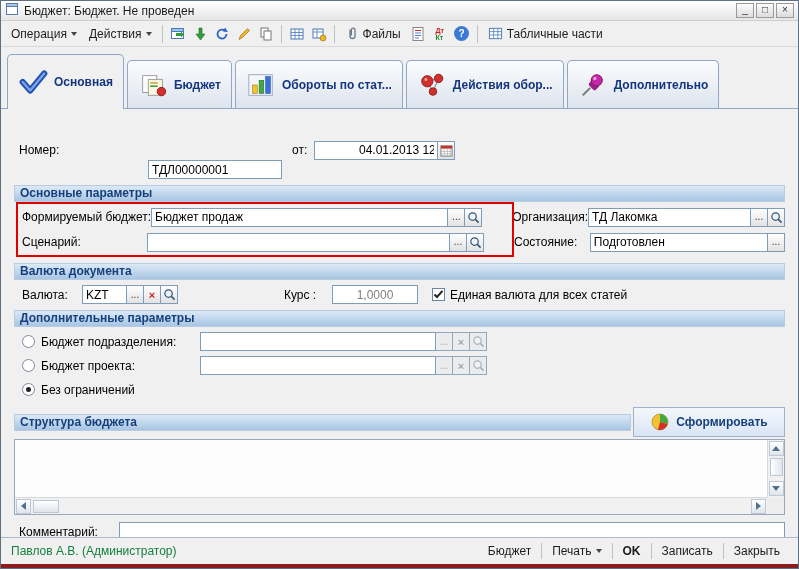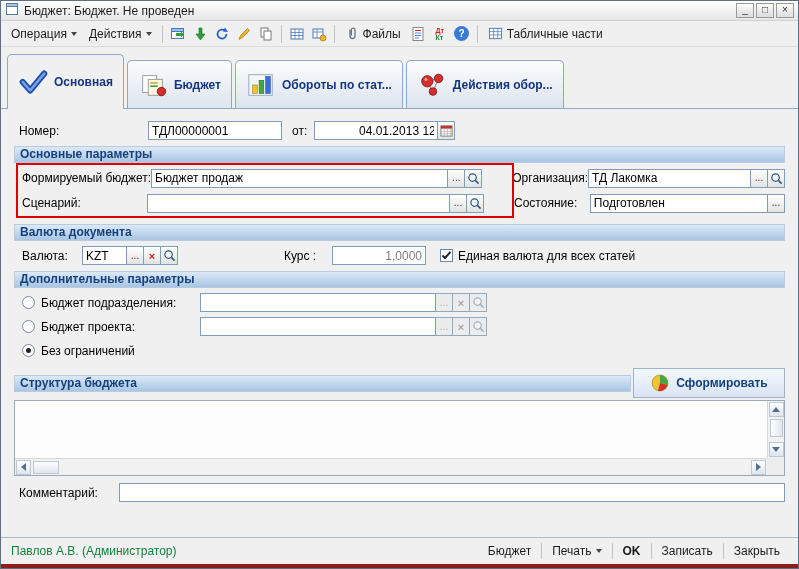--- a/index.html
+++ b/index.html
@@ -216,27 +216,36 @@
     <div class="tab">
       <svg viewBox="0 0 32 28">
           <path d="M11 10 L23 7 M11 10 L17 21 M23 7 L17 21" stroke="#9a9a9a" stroke-width="1.4"></path>
           <circle cx="11" cy="10" r="6" fill="#d2302c" stroke="#8c1d1d"></circle>
           <circle cx="23" cy="7" r="4.5" fill="#d2302c" stroke="#8c1d1d"></circle>
           <circle cx="17" cy="21" r="4" fill="#d2302c" stroke="#8c1d1d"></circle>
           <circle cx="9.5" cy="8" r="1.6" fill="#f2a6a0"></circle>
         </svg>
       <span>Действия обор...</span>
     </div>
+    <div class="tab">
+      <svg viewBox="0 0 32 28">
+          <line x1="13" y1="17" x2="5" y2="25" stroke="#777" stroke-width="2"></line>
+          <rect x="12" y="10" width="10" height="8" rx="2" transform="rotate(45 17 14)" fill="#a01f88"></rect>
+          <circle cx="20" cy="9" r="6" fill="#c428a6" stroke="#7d1566"></circle>
+          <circle cx="18" cy="7" r="1.8" fill="#e9a0d8"></circle>
+        </svg>
+      <span>Дополнительно</span>
+    </div>
   </div>
 
   <div class="content">
 
     <div class="row" style="margin-top:6px;padding-left:5px;">
       <span class="lbl" style="width:129px;">Номер:</span>
-      <input class="field" style="width: 134px;" value="ТДЛ00000001">
+      <input class="field" style="width: 134px; margin-top: 39px;" value="ТДЛ00000001">
       <span class="lbl" style="margin-left:10px;width:22px;">от:</span>
       <input class="field" style="width: 124px; padding-left: 44px;" value="04.01.2013 12:00:00">
       <span class="fbtn">
         <svg viewBox="0 0 14 14">
             <rect x="1" y="2" width="12" height="11" fill="#fff" stroke="#777"></rect>
             <rect x="1" y="2" width="12" height="3" fill="#c23434"></rect>
             <path d="M1 8h12M1 10.5h12M4.5 5v8M8 5v8M11 5v8" stroke="#aaa" stroke-width="0.7"></path>
           </svg>
       </span>
     </div>
@@ -289,21 +298,21 @@
       <input class="field" style="width: 45px;" value="KZT">
       <span class="fbtn">...</span>
       <span class="fbtn xbtn">×</span>
       <span class="fbtn">
           <svg viewBox="0 0 14 14">
             <circle cx="6" cy="6" r="4" fill="#eef4fb" stroke="#335577" stroke-width="1.3"></circle>
             <line x1="9" y1="9" x2="12.5" y2="12.5" stroke="#335577" stroke-width="1.6"></line>
           </svg>
         </span>
       <span class="lbl" style="margin-left:106px;width:48px;">Курс :</span>
-      <input class="field gray" style="width: 94px; text-align: right;" value="1,0000">
+      <input class="field gray" style="width: 86px; text-align: center;" value="1,0000">
       <span class="cb" style="margin-left:14px;">
         <svg width="11" height="11" viewBox="0 0 11 11">
             <polyline points="1.5,5.5 4,8 9.5,1.8" fill="none" stroke="#222" stroke-width="2"></polyline>
           </svg>
       </span>
       <span class="lbl" style="margin-left:5px;">Единая валюта для всех статей</span>
     </div>
 
     <div class="sechdr">Дополнительные параметры</div>
 

